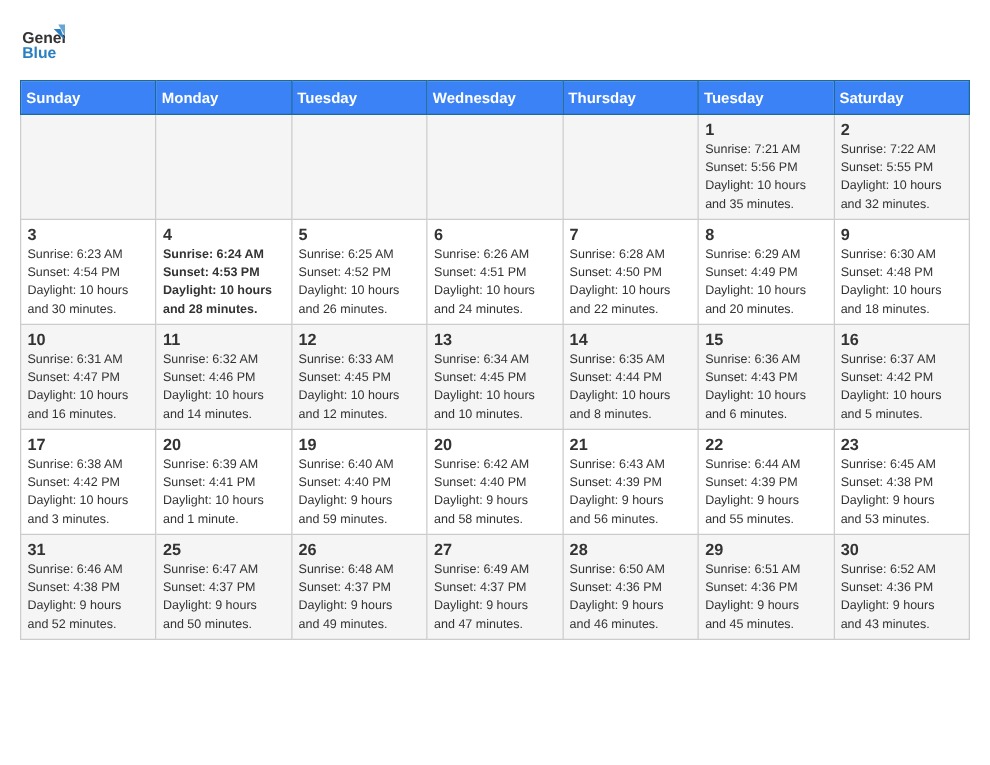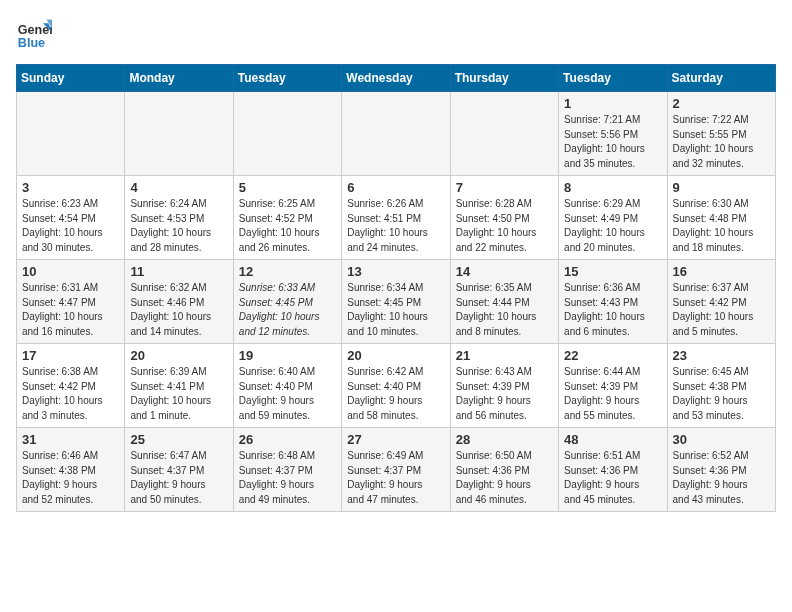--- a/index.html
+++ b/index.html
@@ -36,21 +36,21 @@
     .location {
       font-size: 14px;
       color: #555;
     }
     table {
       width: 100%;
       border-collapse: collapse;
       table-layout: fixed;
     }
     thead th {
-      background-color: #0369a1;
+      background-color: #3b82f6;
       color: #fff;
       font-size: 12px;
       font-weight: bold;
       padding: 6px 4px;
       text-align: left;
       border: 1px solid #1a6aa0;
     }
     tbody td {
       border: 1px solid #ccc;
       vertical-align: top;
@@ -132,21 +132,21 @@
       <tr>
         <td>
           <span class="day-num">3</span>
           <div class="day-info" style="white-space: pre-line;">Sunrise: 6:23 AM
 Sunset: 4:54 PM
 Daylight: 10 hours
 and 30 minutes.</div>
         </td>
         <td>
           <span class="day-num">4</span>
-          <div class="day-info" style="white-space: pre-line;">Sunrise: 6:24 AM
+          <div class="day-info" style="white-space: pre-line; font-weight: bold;">Sunrise: 6:24 AM
 Sunset: 4:53 PM
 Daylight: 10 hours
 and 28 minutes.</div>
         </td>
         <td>
           <span class="day-num">5</span>
           <div class="day-info" style="white-space: pre-line;">Sunrise: 6:25 AM
 Sunset: 4:52 PM
 Daylight: 10 hours
 and 26 minutes.</div>
@@ -190,21 +190,21 @@
         </td>
         <td>
           <span class="day-num">11</span>
           <div class="day-info" style="white-space: pre-line;">Sunrise: 6:32 AM
 Sunset: 4:46 PM
 Daylight: 10 hours
 and 14 minutes.</div>
         </td>
         <td>
           <span class="day-num">12</span>
-          <div class="day-info" style="white-space: pre-line; font-style: italic;">Sunrise: 6:33 AM
+          <div class="day-info" style="white-space: pre-line;">Sunrise: 6:33 AM
 Sunset: 4:45 PM
 Daylight: 10 hours
 and 12 minutes.</div>
         </td>
         <td>
           <span class="day-num">13</span>
           <div class="day-info" style="white-space: pre-line;">Sunrise: 6:34 AM
 Sunset: 4:45 PM
 Daylight: 10 hours
 and 10 minutes.</div>
@@ -312,21 +312,21 @@
 and 47 minutes.</div>
         </td>
         <td>
           <span class="day-num">28</span>
           <div class="day-info" style="white-space: pre-line;">Sunrise: 6:50 AM
 Sunset: 4:36 PM
 Daylight: 9 hours
 and 46 minutes.</div>
         </td>
         <td>
-          <span class="day-num">48</span>
+          <span class="day-num">29</span>
           <div class="day-info" style="white-space: pre-line;">Sunrise: 6:51 AM
 Sunset: 4:36 PM
 Daylight: 9 hours
 and 45 minutes.</div>
         </td>
         <td>
           <span class="day-num">30</span>
           <div class="day-info" style="white-space: pre-line;">Sunrise: 6:52 AM
 Sunset: 4:36 PM
 Daylight: 9 hours

